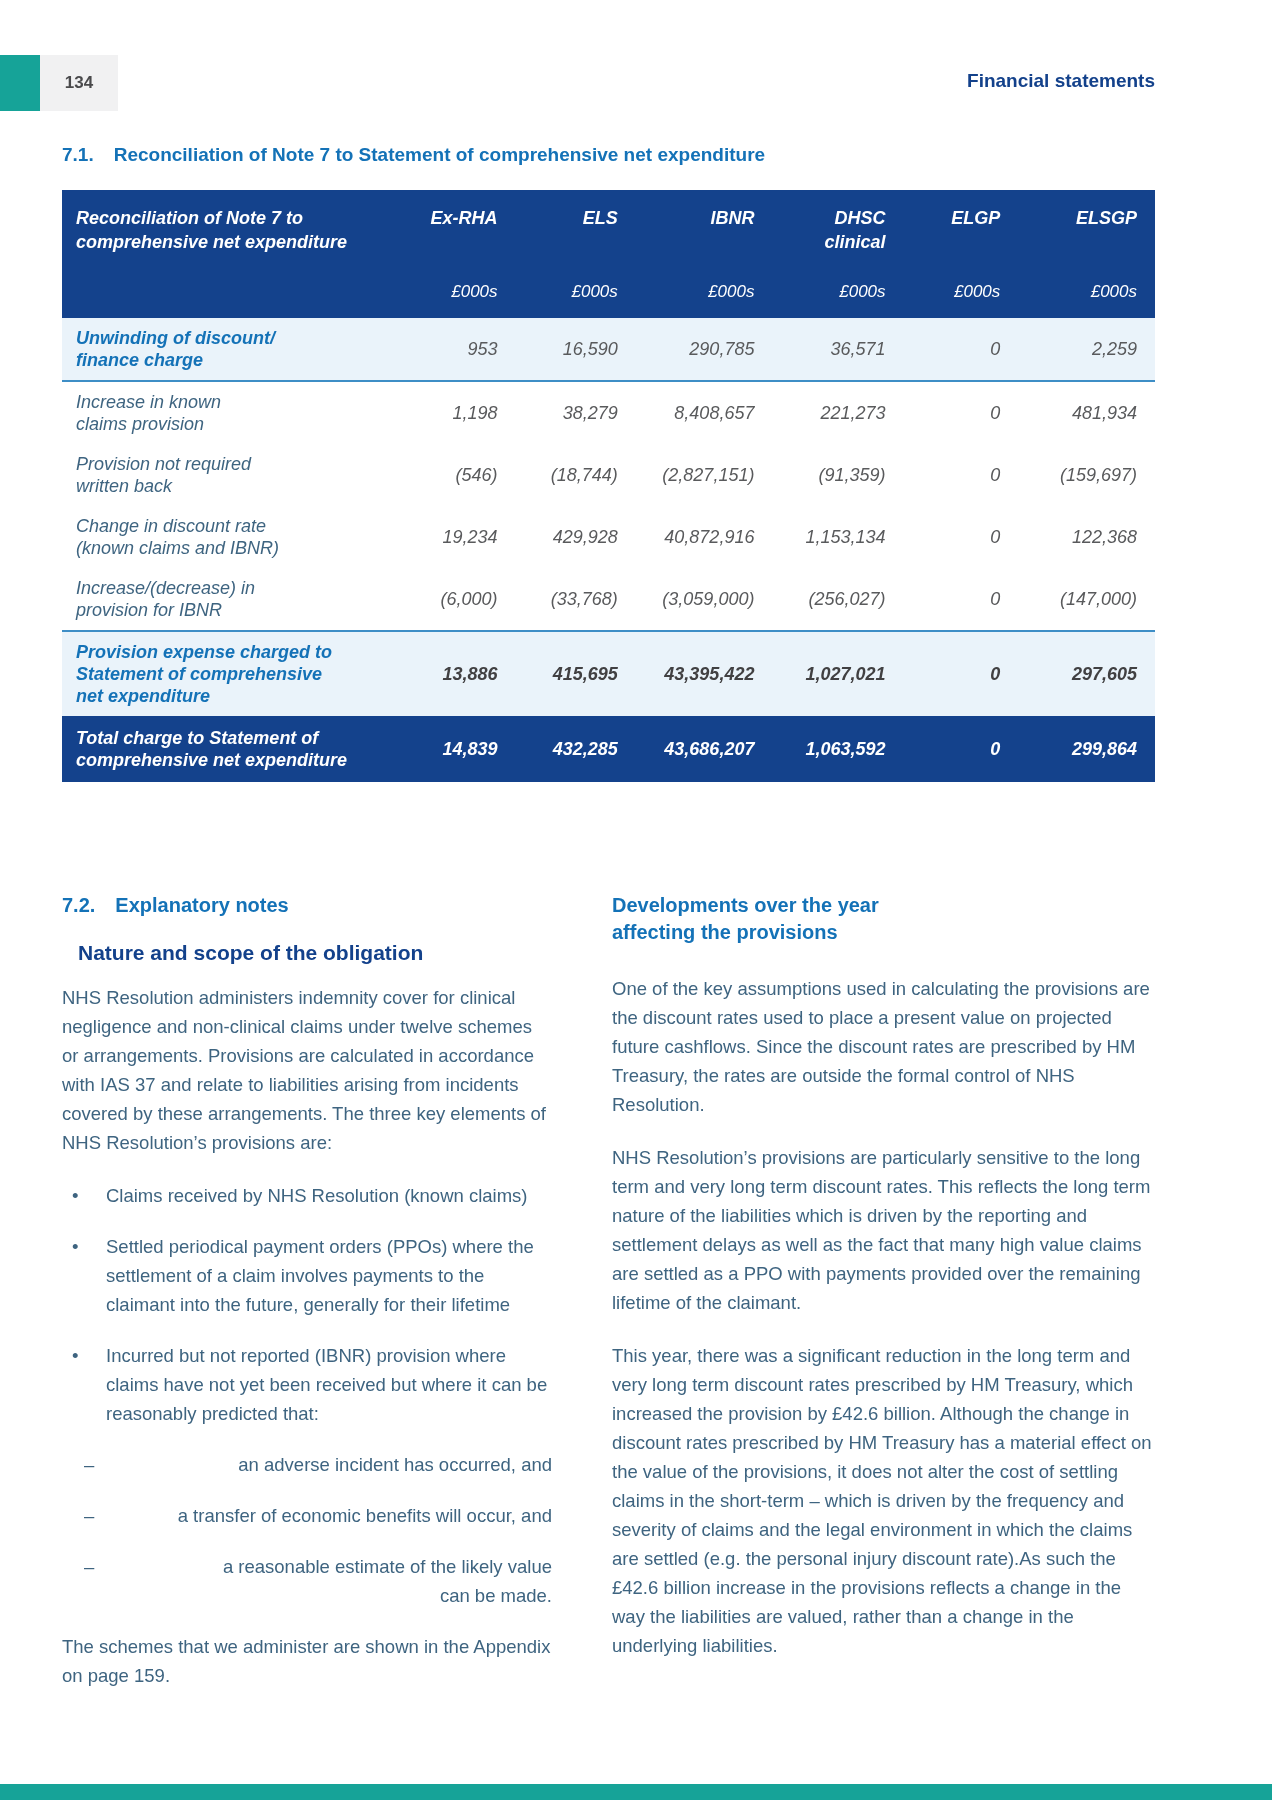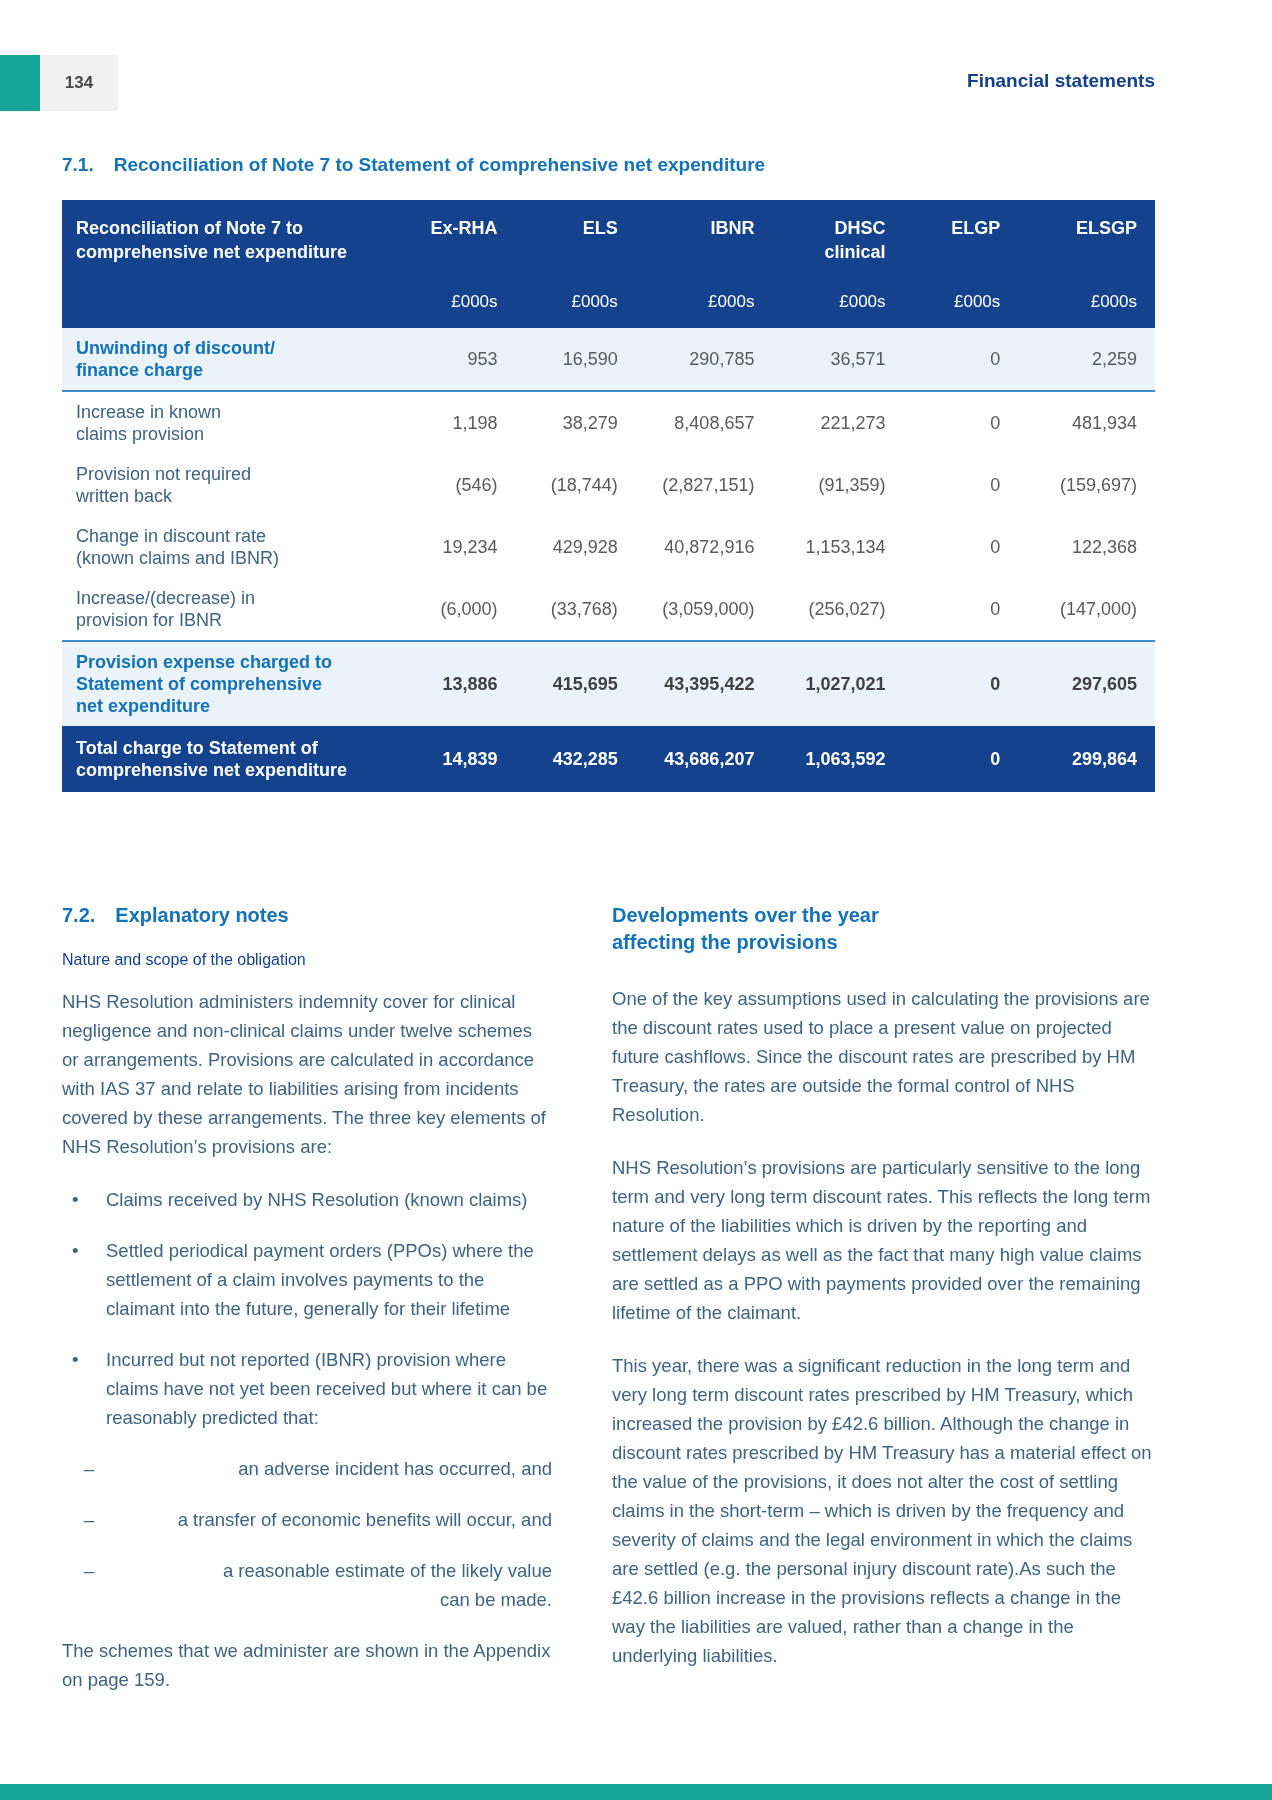--- a/index.html
+++ b/index.html
@@ -18,24 +18,24 @@
     background:var(--pagenum_bg,#F1F1F2);
     display:flex; align-items:center; justify-content:center;
     font-size:17px; font-weight:bold; color:var(--pagenum_text,#4A4A4C);
   }
   .header-right {
     position:absolute; top:70px; right:117px;
     font-size:19px; font-weight:bold; color:var(--dark_blue_text,#13418B);
   }
   .content { position:absolute; left:62px; right:117px; top:0; padding-top:142px; }
 
-  h1 { margin:12px 0 24px 0; font-size:19px; font-weight:bold; color:var(--heading_blue,#1472B7); }
+  h1 { margin:2px 0 24px 0; font-size:19px; font-weight:bold; color:var(--heading_blue,#1472B7); }
   .hnum { margin-right:20px; }
 
-  table { width:100%; border-collapse:collapse; font-size:18px; table-layout:fixed; }
+  table { width:100%; border-collapse:collapse; font-size:18px; table-layout:fixed;font-style:italic; }
   col.c-label { width:30.5%; }
   col.c-1 { width:11%; } col.c-2 { width:11%; } col.c-3 { width:12.5%; }
   col.c-4 { width:12%; } col.c-5 { width:10.5%; } col.c-6 { width:12.5%; }
 
   thead th {
     background:var(--navy,#14428C); color:#ffffff; text-align:right;
     vertical-align:top; font-weight:bold; font-size:18px;
     padding:16px 18px 2px 0; line-height:24px; white-space:pre-line;
   }
   thead th.label { text-align:left; padding-left:14px; padding-right:4px; }
@@ -60,21 +60,21 @@
     padding:11px 18px 11px 0;
   }
   tr.total td.label { color:#ffffff; padding-left:14px; padding-right:4px; }
 
   .columns { display:flex; margin-top:110px; }
   .col-left { width:490px; flex:0 0 490px; }
   .col-right { margin-left:60px; flex:1; }
 
   h2 { margin:0 0 22px 0; font-size:20px; font-weight:bold; color:var(--heading_blue,#1472B7); line-height:27px; }
   h2.preline { white-space:pre-line; margin-bottom:28px; }
-  h3 { margin:0 0 18px 0; font-size:16px; font-weight:normal; color:var(--dark_blue_text,#13418B); }
+  h3 { margin:0 0 18px 16px; font-size:21px; font-weight:bold; color:var(--dark_blue_text,#13418B); }
   p { margin:0 0 24px 0; font-size:18.5px; line-height:29px; color:var(--body_text,#3E6480); }
 
   ul { list-style:none; margin:0 0 6px 0; padding:0; }
   ul.bullets > li {
     position:relative; padding-left:44px; margin-bottom:22px;
     font-size:18.5px; line-height:29px; color:var(--body_text,#3E6480);
   }
   ul.bullets > li::before { content:"\2022"; position:absolute; left:10px; }
   ul.dashes > li {
     position:relative; padding-left:48px; margin-bottom:22px;

